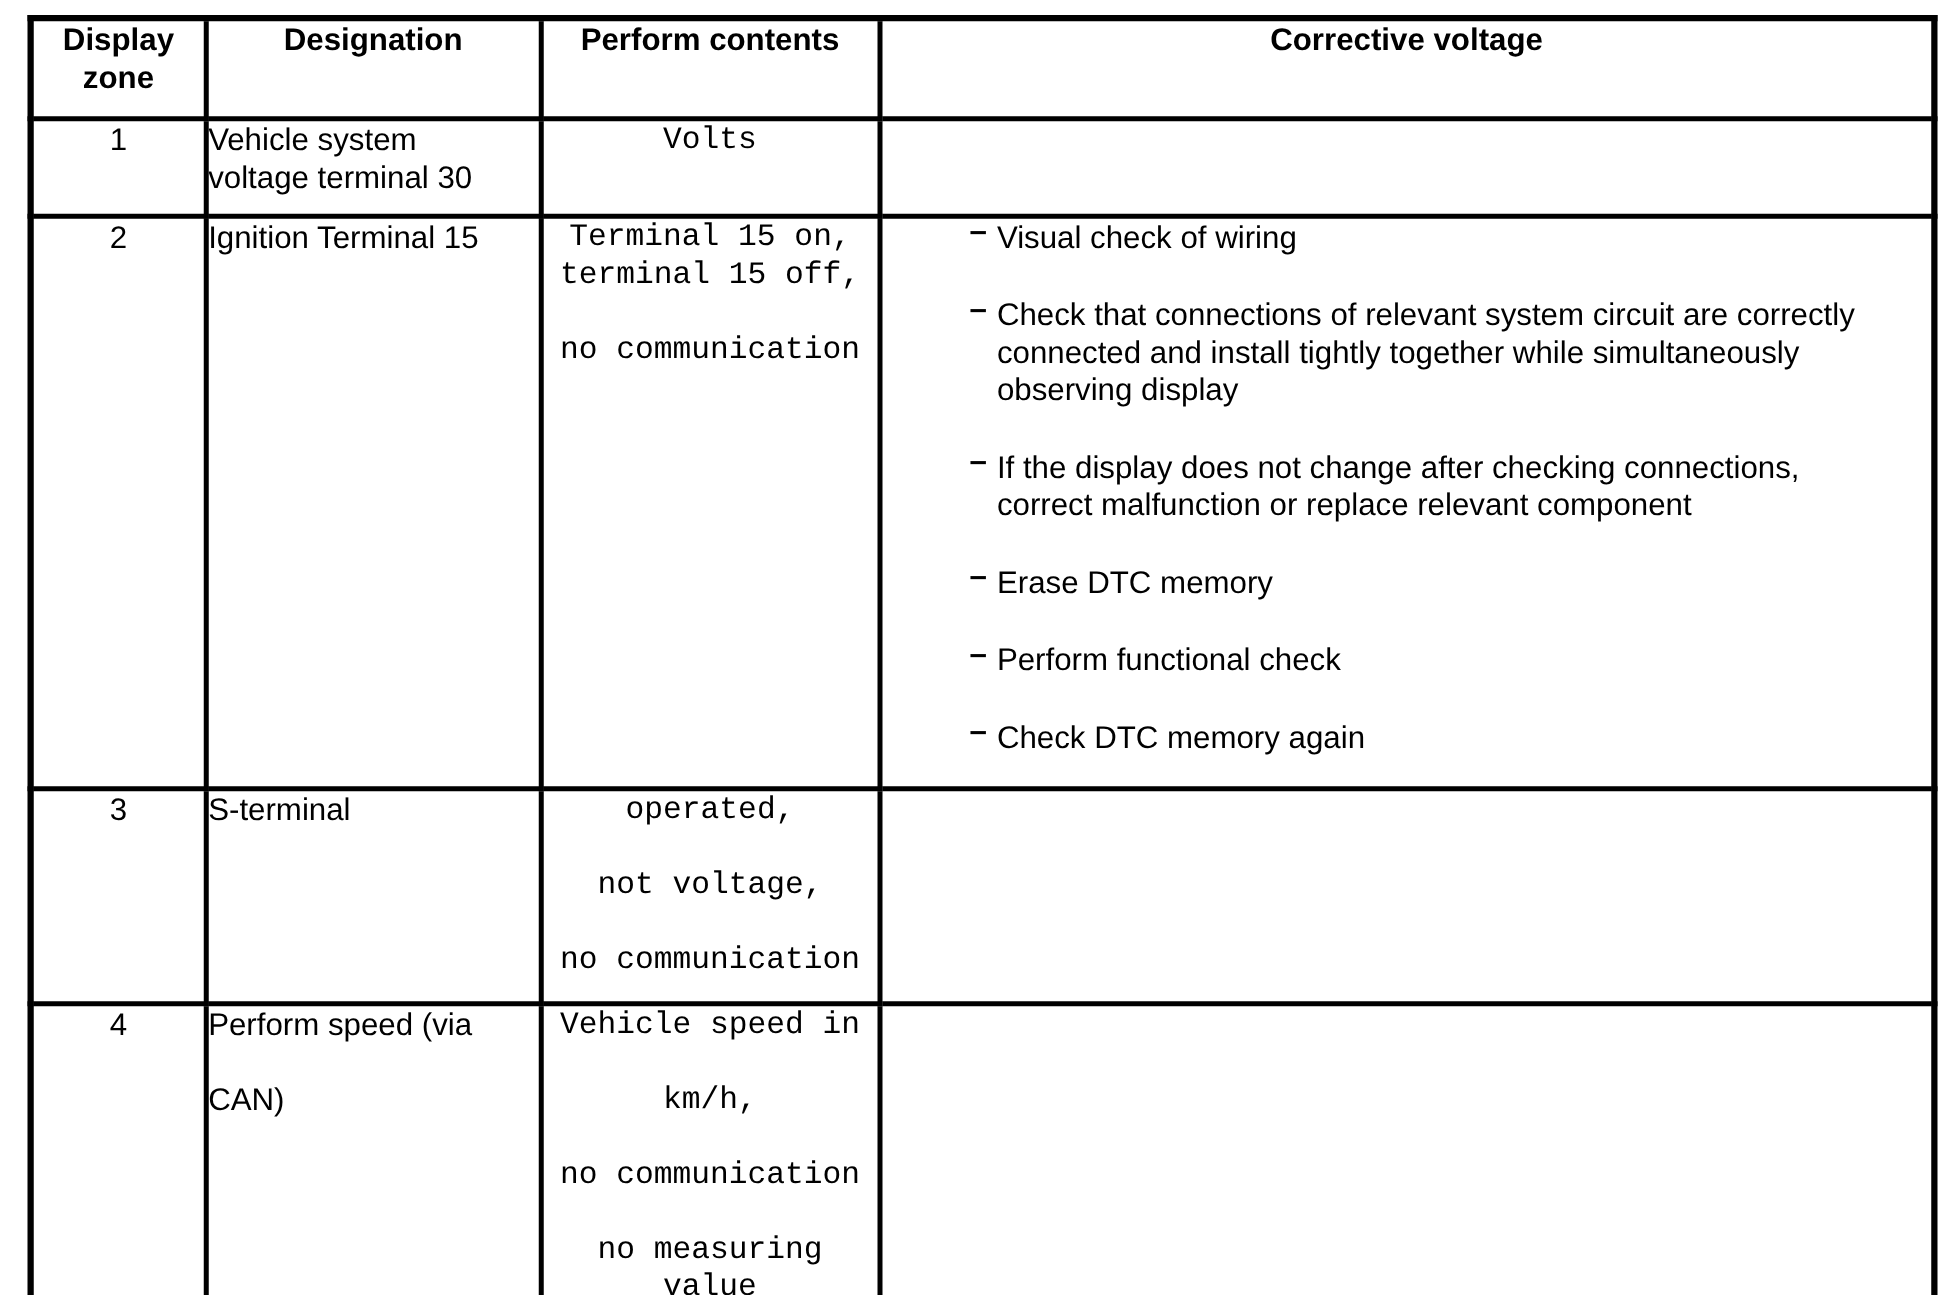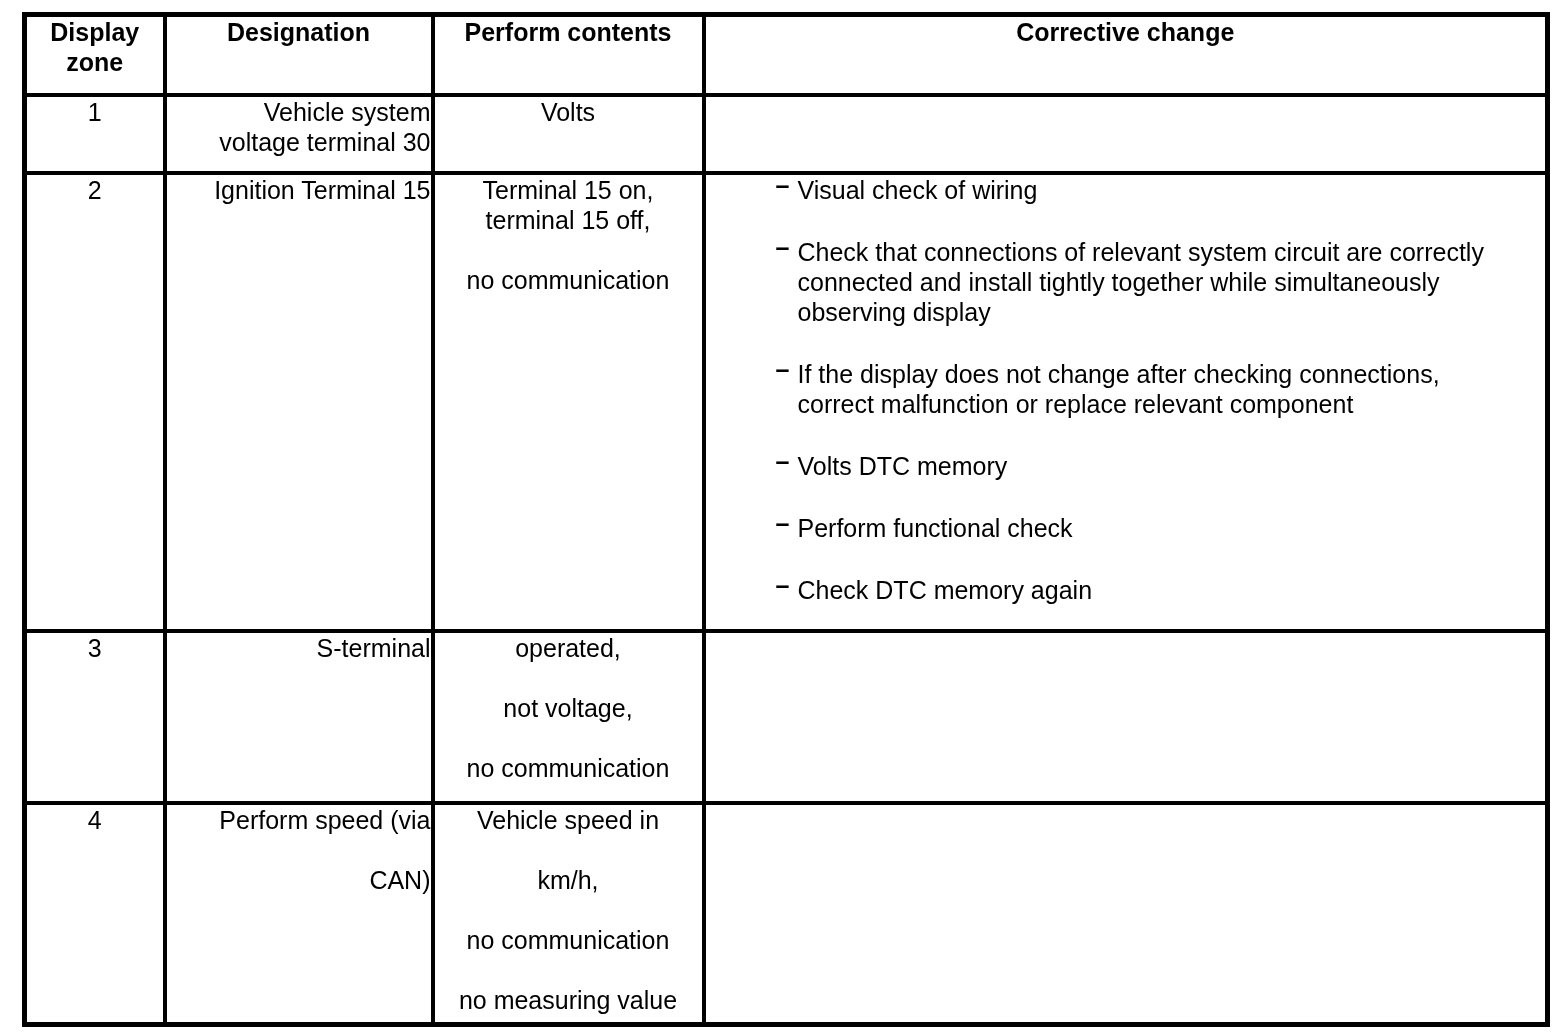--- a/index.html
+++ b/index.html
@@ -49,28 +49,29 @@
     text-align: center;
     padding-top: 14px;
     white-space: pre-line;
     line-height: 30px;
   }
   td.zone {
     text-align: center;
     padding-top: 14px;
   }
   td.designation {
-    text-align: right;
+    text-align: left;
     padding: 14px 8px 0 10px;
     white-space: pre-line;
   }
   td.contents {
     text-align: center;
     padding: 14px 4px 0 4px;
     white-space: pre-line;
+    font-family: Liberation Mono, monospace;
   }
   td.actions-cell {
     text-align: left;
     padding: 14px 10px 0 0;
   }
   ul.actions {
     list-style: none;
     margin: 0;
     padding: 0 0 0 70px;
   }
@@ -102,21 +103,21 @@
       <col style="width:268px">
       <col style="width:271px">
       <col style="width:844px">
     </colgroup>
     <tbody>
       <tr class="r-header">
         <th class="hdr">Display
 zone</th>
         <th class="hdr">Designation</th>
         <th class="hdr">Perform contents</th>
-        <th class="hdr">Corrective change</th>
+        <th class="hdr">Corrective voltage</th>
       </tr>
 
       <tr class="r-1">
         <td class="zone">1</td>
         <td class="designation">Vehicle system
 voltage terminal 30</td>
         <td class="contents">Volts</td>
         <td class="actions-cell"></td>
       </tr>
 
@@ -139,21 +140,21 @@
 connected and install tightly together while simultaneously
 observing display</span>
             </li>
             <li>
               <span class="dash">–</span>
               <span class="action-text">If the display does not change after checking connections,
 correct malfunction or replace relevant component</span>
             </li>
             <li>
               <span class="dash">–</span>
-              <span class="action-text">Volts DTC memory</span>
+              <span class="action-text">Erase DTC memory</span>
             </li>
             <li>
               <span class="dash">–</span>
               <span class="action-text">Perform functional check</span>
             </li>
             <li>
               <span class="dash">–</span>
               <span class="action-text">Check DTC memory again</span>
             </li>
           </ul>

